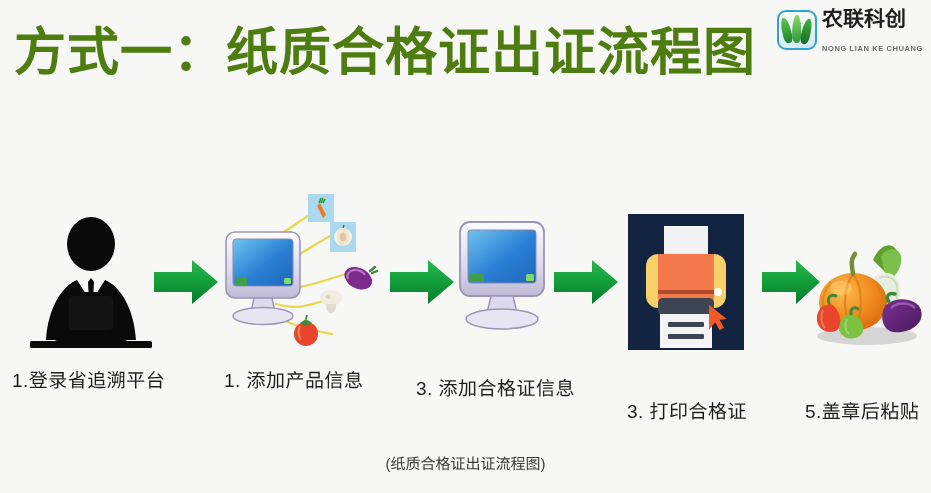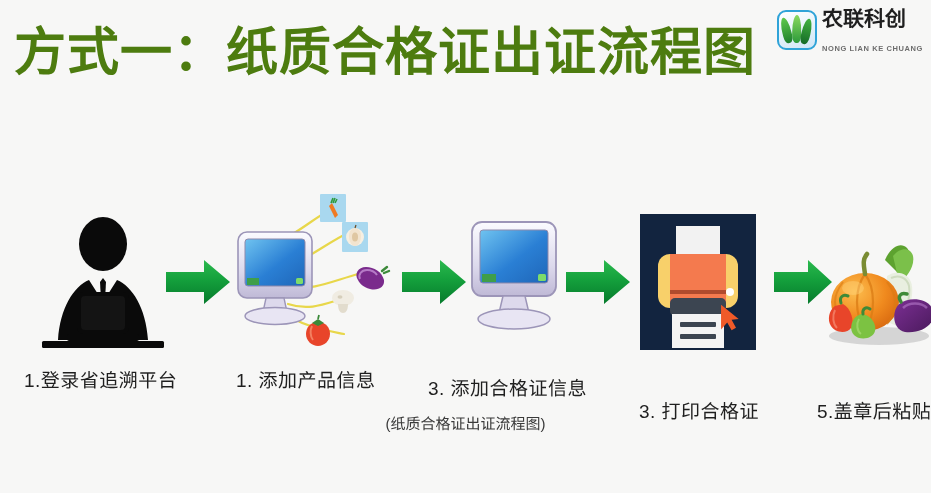--- a/index.html
+++ b/index.html
@@ -120,40 +120,40 @@
   .logo-sub {
     font-size: 9px;
     font-weight: bold;
     color: #6d6d6d;
     letter-spacing: 2px;
     margin-top: 2px;
     white-space: nowrap;
   }
 
   
-  .flow { position: absolute; left: 12px; top: 0; width: 774px; height: 493px; }
+  .flow { position: absolute; left: 0; top: 0; width: 774px; height: 493px; }
 
   .step { position: absolute; }
   .step-art { position: absolute; }
   .step-label {
     position: absolute;
     font-size: 19px;
     color: #1f1f1f;
     white-space: nowrap;
     letter-spacing: 0.5px;
   }
 
   .arrow { position: absolute; }
 
   
   .caption {
     position: absolute;
     left: 0;
     right: 0;
-    top: 412px;
+    top: 452px;
     text-align: center;
     font-size: 15px;
     color: #3a3a3a;
   }
 
   
   .person-wrap { position: absolute; left: 22px; top: 216px; width: 138px; height: 132px; }
 </style>
 </head>
 <body>

